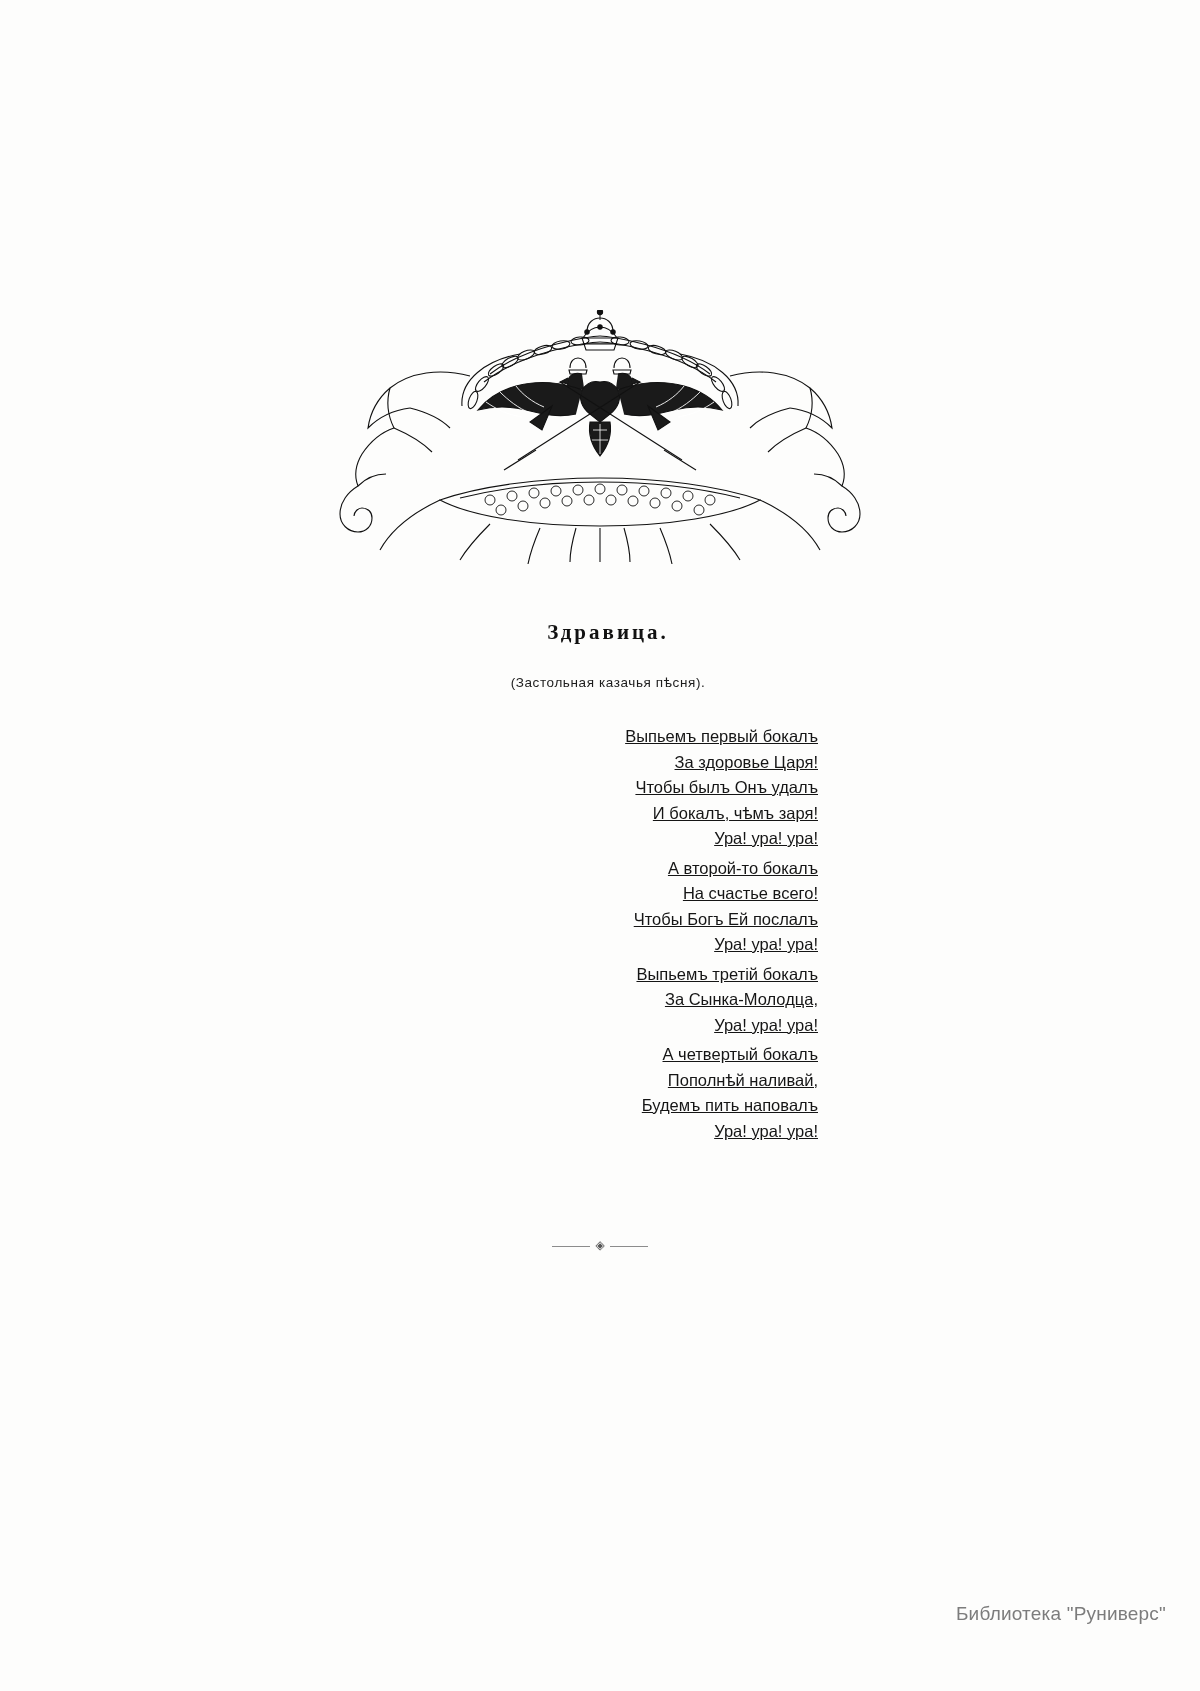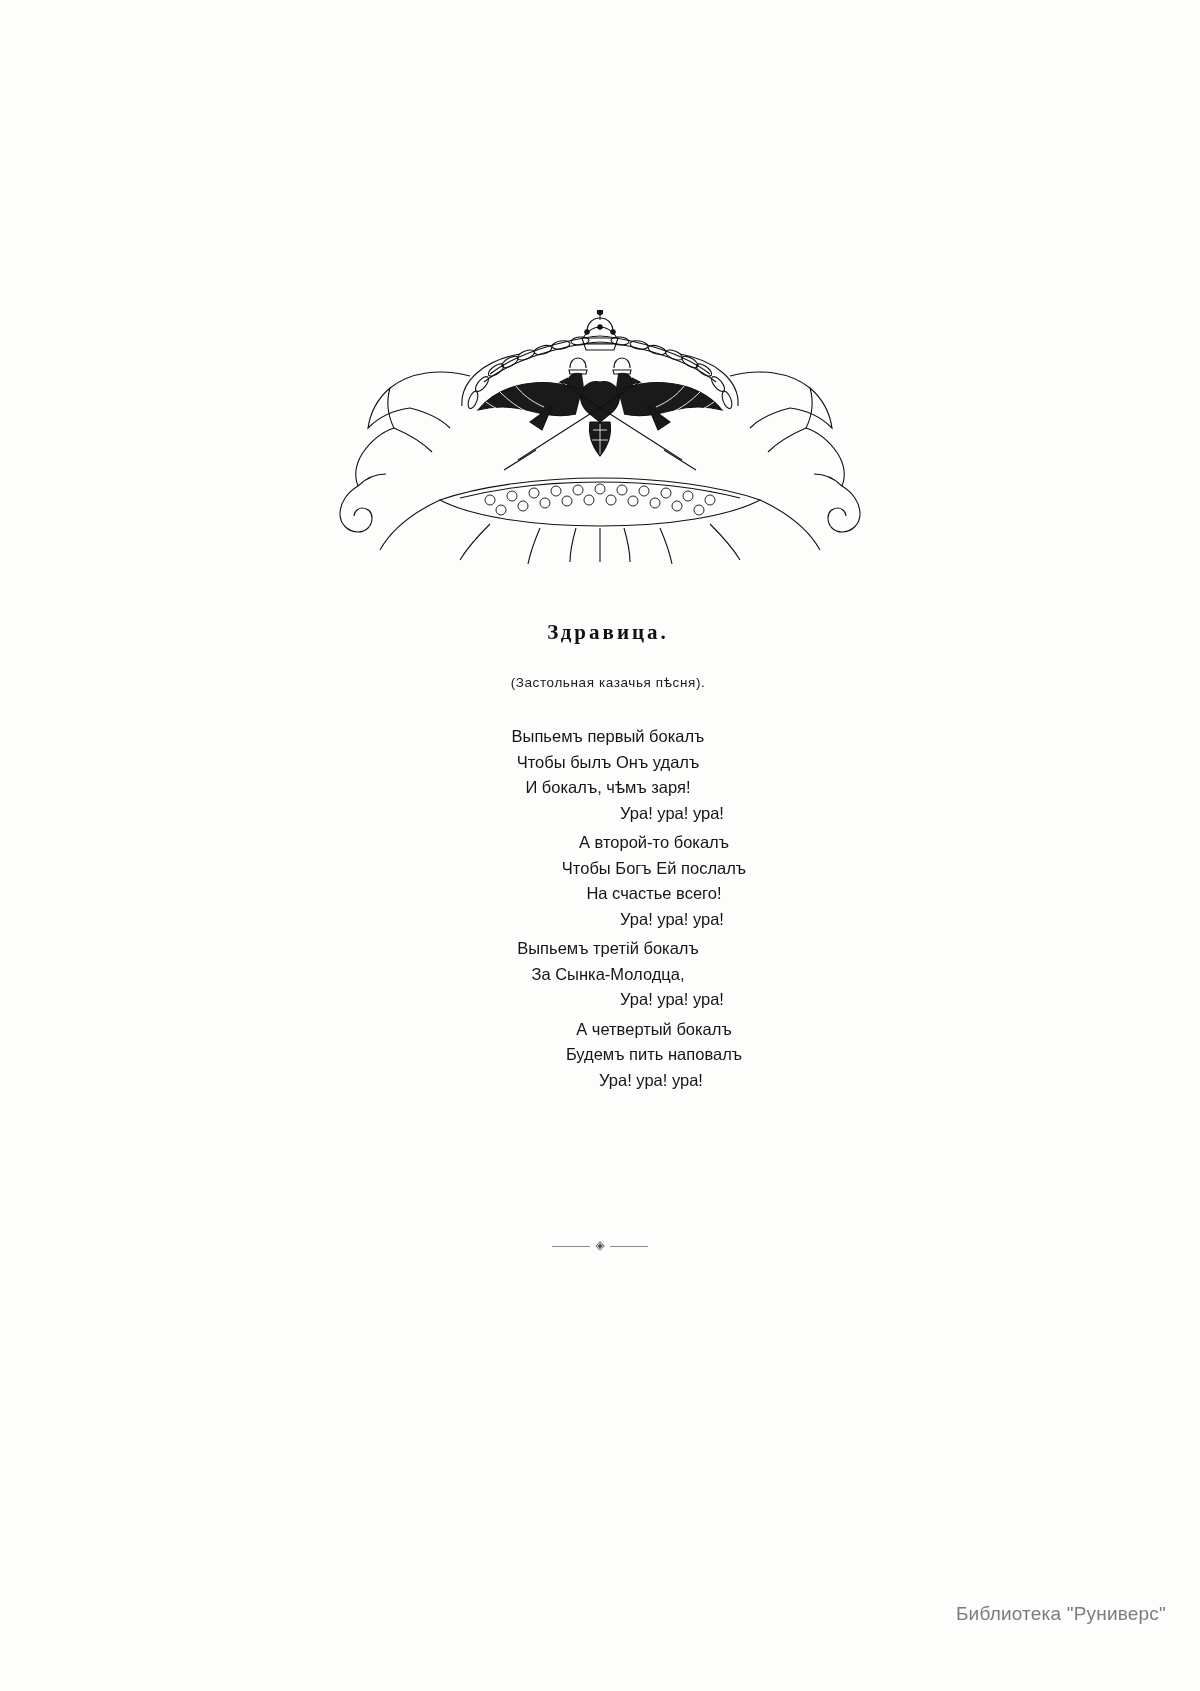--- a/index.html
+++ b/index.html
@@ -57,26 +57,27 @@
   .poem-subtitle {
     font-family: "Liberation Sans", sans-serif;
     font-size: 13.5px;
     letter-spacing: 0.6px;
     margin: 4px 0 34px 0;
     color: #1d1d1d;
   }
 
   .stanzas {
     display: inline-block;
-    text-align: center;
+    text-align: right;
     font-family: "Liberation Sans", sans-serif;
     font-size: 16.5px;
     line-height: 25.5px;
     color: #151515;
     width: 420px;
+    text-decoration: underline;
   }
   .stanza {
     margin: 0 0 4px 0;
   }
   .line {
     white-space: pre;
   }
   .line.indent-0 { padding-left: 0; }
   .line.indent-1 { padding-left: 92px; }
   .line.indent-2 { padding-left: 128px; }
@@ -256,40 +257,42 @@
   </div>
 
   <div class="content">
     <h1 class="poem-title">Здравица.</h1>
     <div class="poem-subtitle">(Застольная казачья пѣсня).</div>
 
     <div class="stanzas">
 
       <div class="stanza">
         <div class="line indent-0">Выпьемъ первый бокалъ</div>
+        <div class="line indent-0">За здоровье Царя!</div>
         <div class="line indent-0">Чтобы былъ Онъ удалъ</div>
         <div class="line indent-0">И бокалъ, чѣмъ заря!</div>
         <div class="line indent-2">Ура! ура! ура!</div>
       </div>
 
       <div class="stanza">
         <div class="line indent-1">А второй-то бокалъ</div>
+        <div class="line indent-1">На счастье всего!</div>
         <div class="line indent-1">Чтобы Богъ Ей послалъ</div>
-        <div class="line indent-1">На счастье всего!</div>
         <div class="line indent-2">Ура! ура! ура!</div>
       </div>
 
       <div class="stanza">
         <div class="line indent-0">Выпьемъ третій бокалъ</div>
         <div class="line indent-0">За Сынка-Молодца,</div>
         <div class="line indent-2">Ура! ура! ура!</div>
       </div>
 
       <div class="stanza">
         <div class="line indent-1">А четвертый бокалъ</div>
+        <div class="line indent-1">Пополнѣй наливай,</div>
         <div class="line indent-1">Будемъ пить наповалъ</div>
         <div class="line indent-3">Ура! ура! ура!</div>
       </div>
 
     </div>
   </div>
 
   <div class="tailpiece">
     <div class="rule"></div>
     <div class="orn">◈</div>

